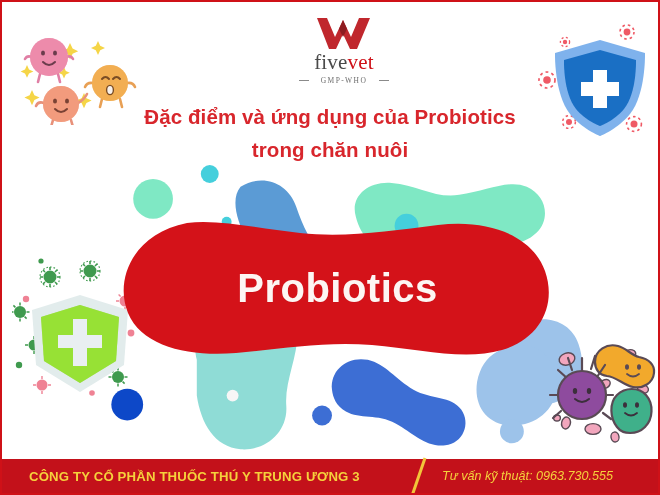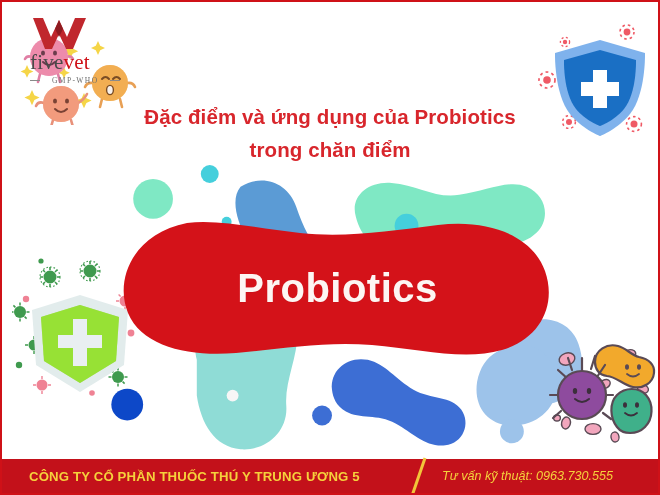--- a/index.html
+++ b/index.html
@@ -17,20 +17,21 @@
     border:2px solid #cf1118;
   }
   .layer{position:absolute;inset:0;}
 
   
   #logo-block{
     position:absolute;
     left:0; right:0; top:14px;
     display:flex;
     flex-direction:column;
+    align-items:center;
     z-index:30;
     margin-left:28px;
   }
   #logo-mark{ width:60px; height:34px; display:block; }
   #logo-wordmark{
     margin-top:2px;
     font-family:"Liberation Serif", serif;
     font-size:21px;
     letter-spacing:.2px;
     line-height:1;
@@ -346,31 +347,31 @@
     </div>
     <div id="logo-sub">
       <span class="dash"></span>
       <span class="txt">GMP-WHO</span>
       <span class="dash"></span>
     </div>
   </div>
 
   <div id="headline" class="nosel">
     <span class="hl-line">Đặc điểm và ứng dụng của Probiotics</span>
-    <span class="hl-line">trong chăn điểm</span>
+    <span class="hl-line">trong chăn nuôi</span>
   </div>
 
   <div id="banner">
     <svg viewBox="0 0 435 135" preserveAspectRatio="none">
       <path d="M67,2 C100,-2 140,8 180,12 C225,17 270,10 318,4 C368,-2 412,14 425,50
                C437,84 420,118 382,129 C344,140 300,128 252,124 C205,120 160,128 116,132
                C70,136 22,126 8,92 C-6,58 14,12 67,2 Z" fill="#d41219"></path>
     </svg>
     <div id="banner-label" class="nosel">Probiotics</div>
   </div>
 
   <div id="footer">
-    <div id="footer-company" class="nosel">CÔNG TY CỔ PHẦN THUỐC THÚ Y TRUNG ƯƠNG 5</div>
+    <div id="footer-company" class="nosel">CÔNG TY CỔ PHẦN THUỐC THÚ Y TRUNG ƯƠNG 3</div>
     <div id="footer-divider"></div>
     <div id="footer-hotline" class="nosel">Tư vấn kỹ thuật: 0963.730.555</div>
   </div>
 
 </div>
 
 </body></html>

